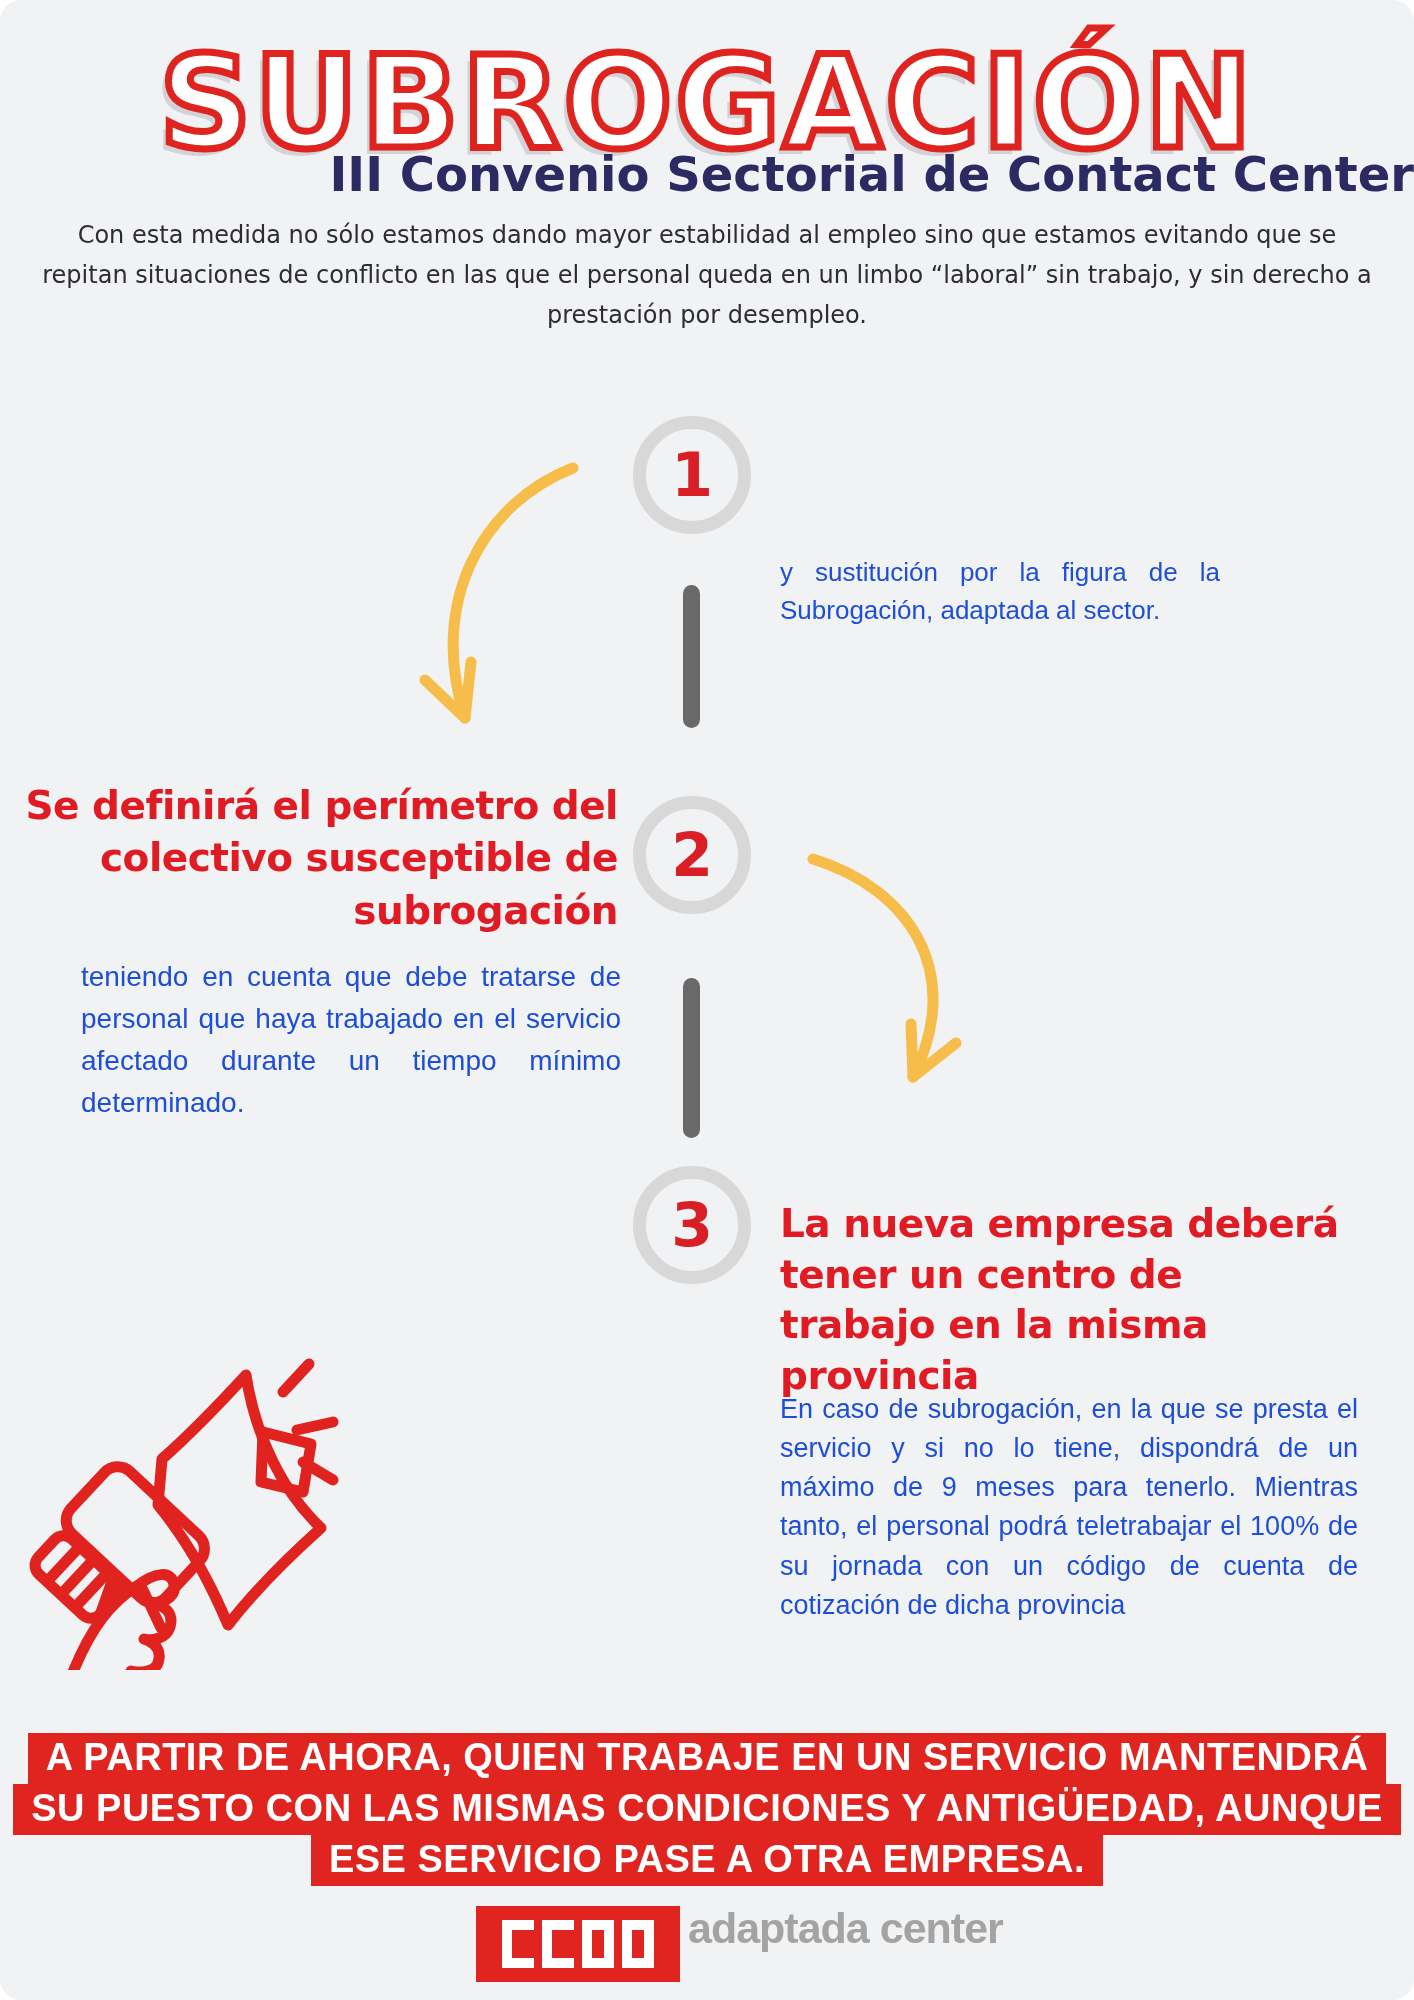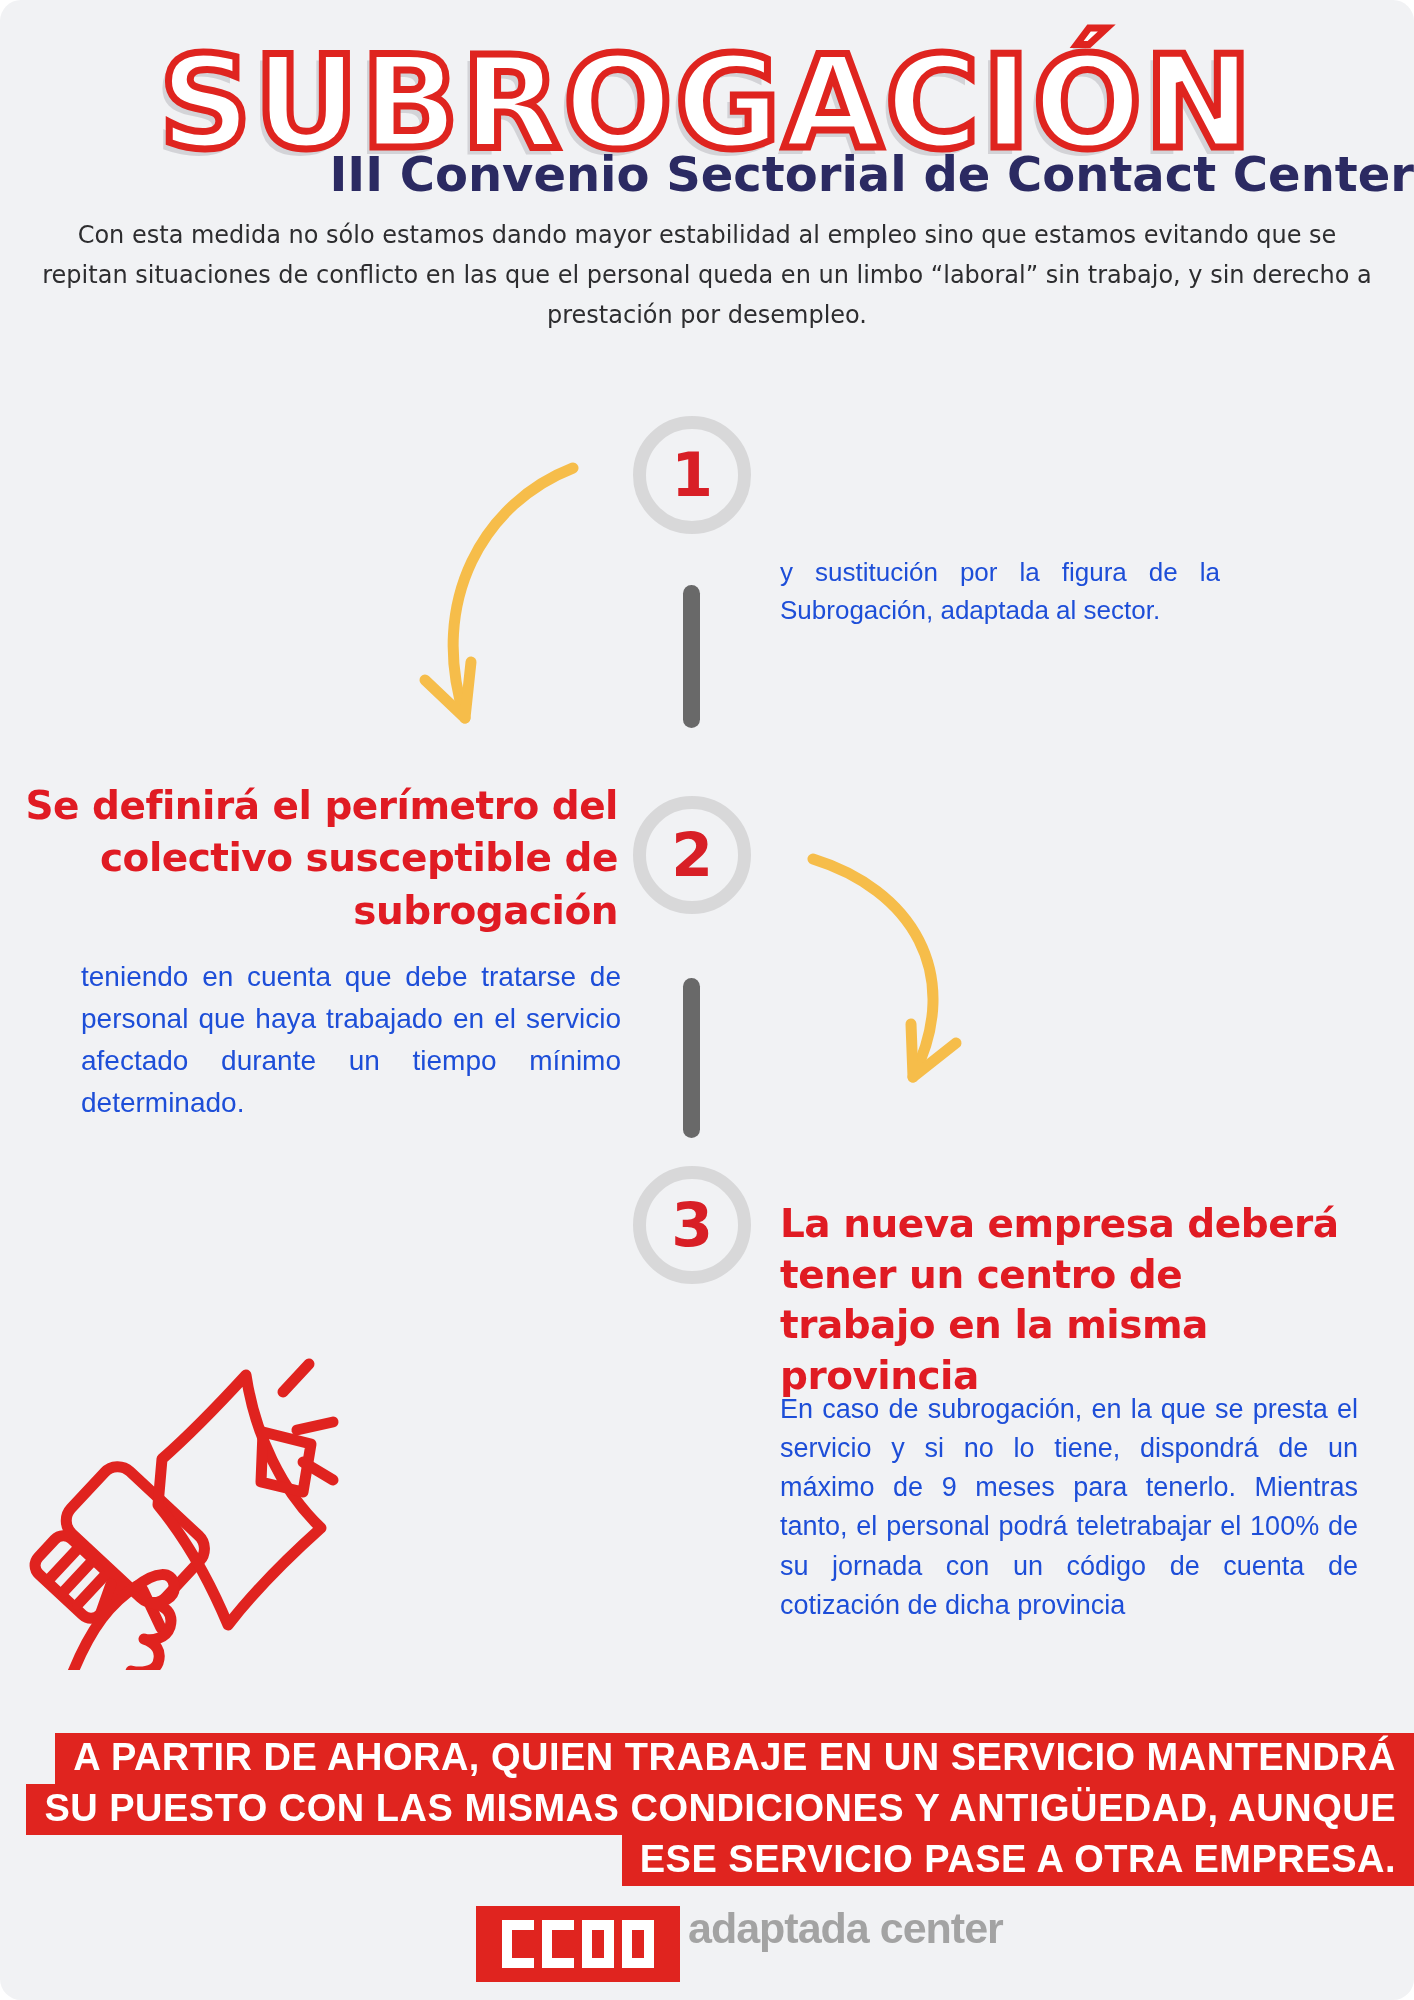--- a/index.html
+++ b/index.html
@@ -51,21 +51,21 @@
   .b1{left:780px;top:553px;width:440px;}
   .h2{left:18px;top:780px;width:600px;text-align:right;}
   .b2{left:70px;top:956px;width:540px;font-size:28px;line-height:1.5;margin-left:11px;}
   .h3{left:780px;top:1199px;width:560px;line-height:1.3;}
   .b3{left:780px;top:1390px;width:578px;font-size:27px;line-height:1.45;}
   
   .arrow1{position:absolute;left:405px;top:450px;}
   .arrow2{position:absolute;left:795px;top:845px;}
   .megaphone{position:absolute;left:15px;top:1340px;}
   
-  .banner{position:absolute;top:1733px;left:0;width:100%;text-align:right;}
+  .banner{position:absolute;top:1733px;left:0;width:100%;text-align:center;}
   .banner .line{display:block;line-height:0;}
   .banner .chip{
     display:inline-block;background:#e0241f;color:#ffffff;
     font-family:"Liberation Sans",sans-serif;font-weight:800;font-size:38px;
     line-height:1.0;padding:5px 18px 8px;letter-spacing:0.5px;
   }
   
   .logo{position:absolute;left:476px;top:1906px;display:flex;align-items:flex-start;}
   .logo-box{
     width:204px;height:76px;background:#e0241f;display:flex;align-items:center;

